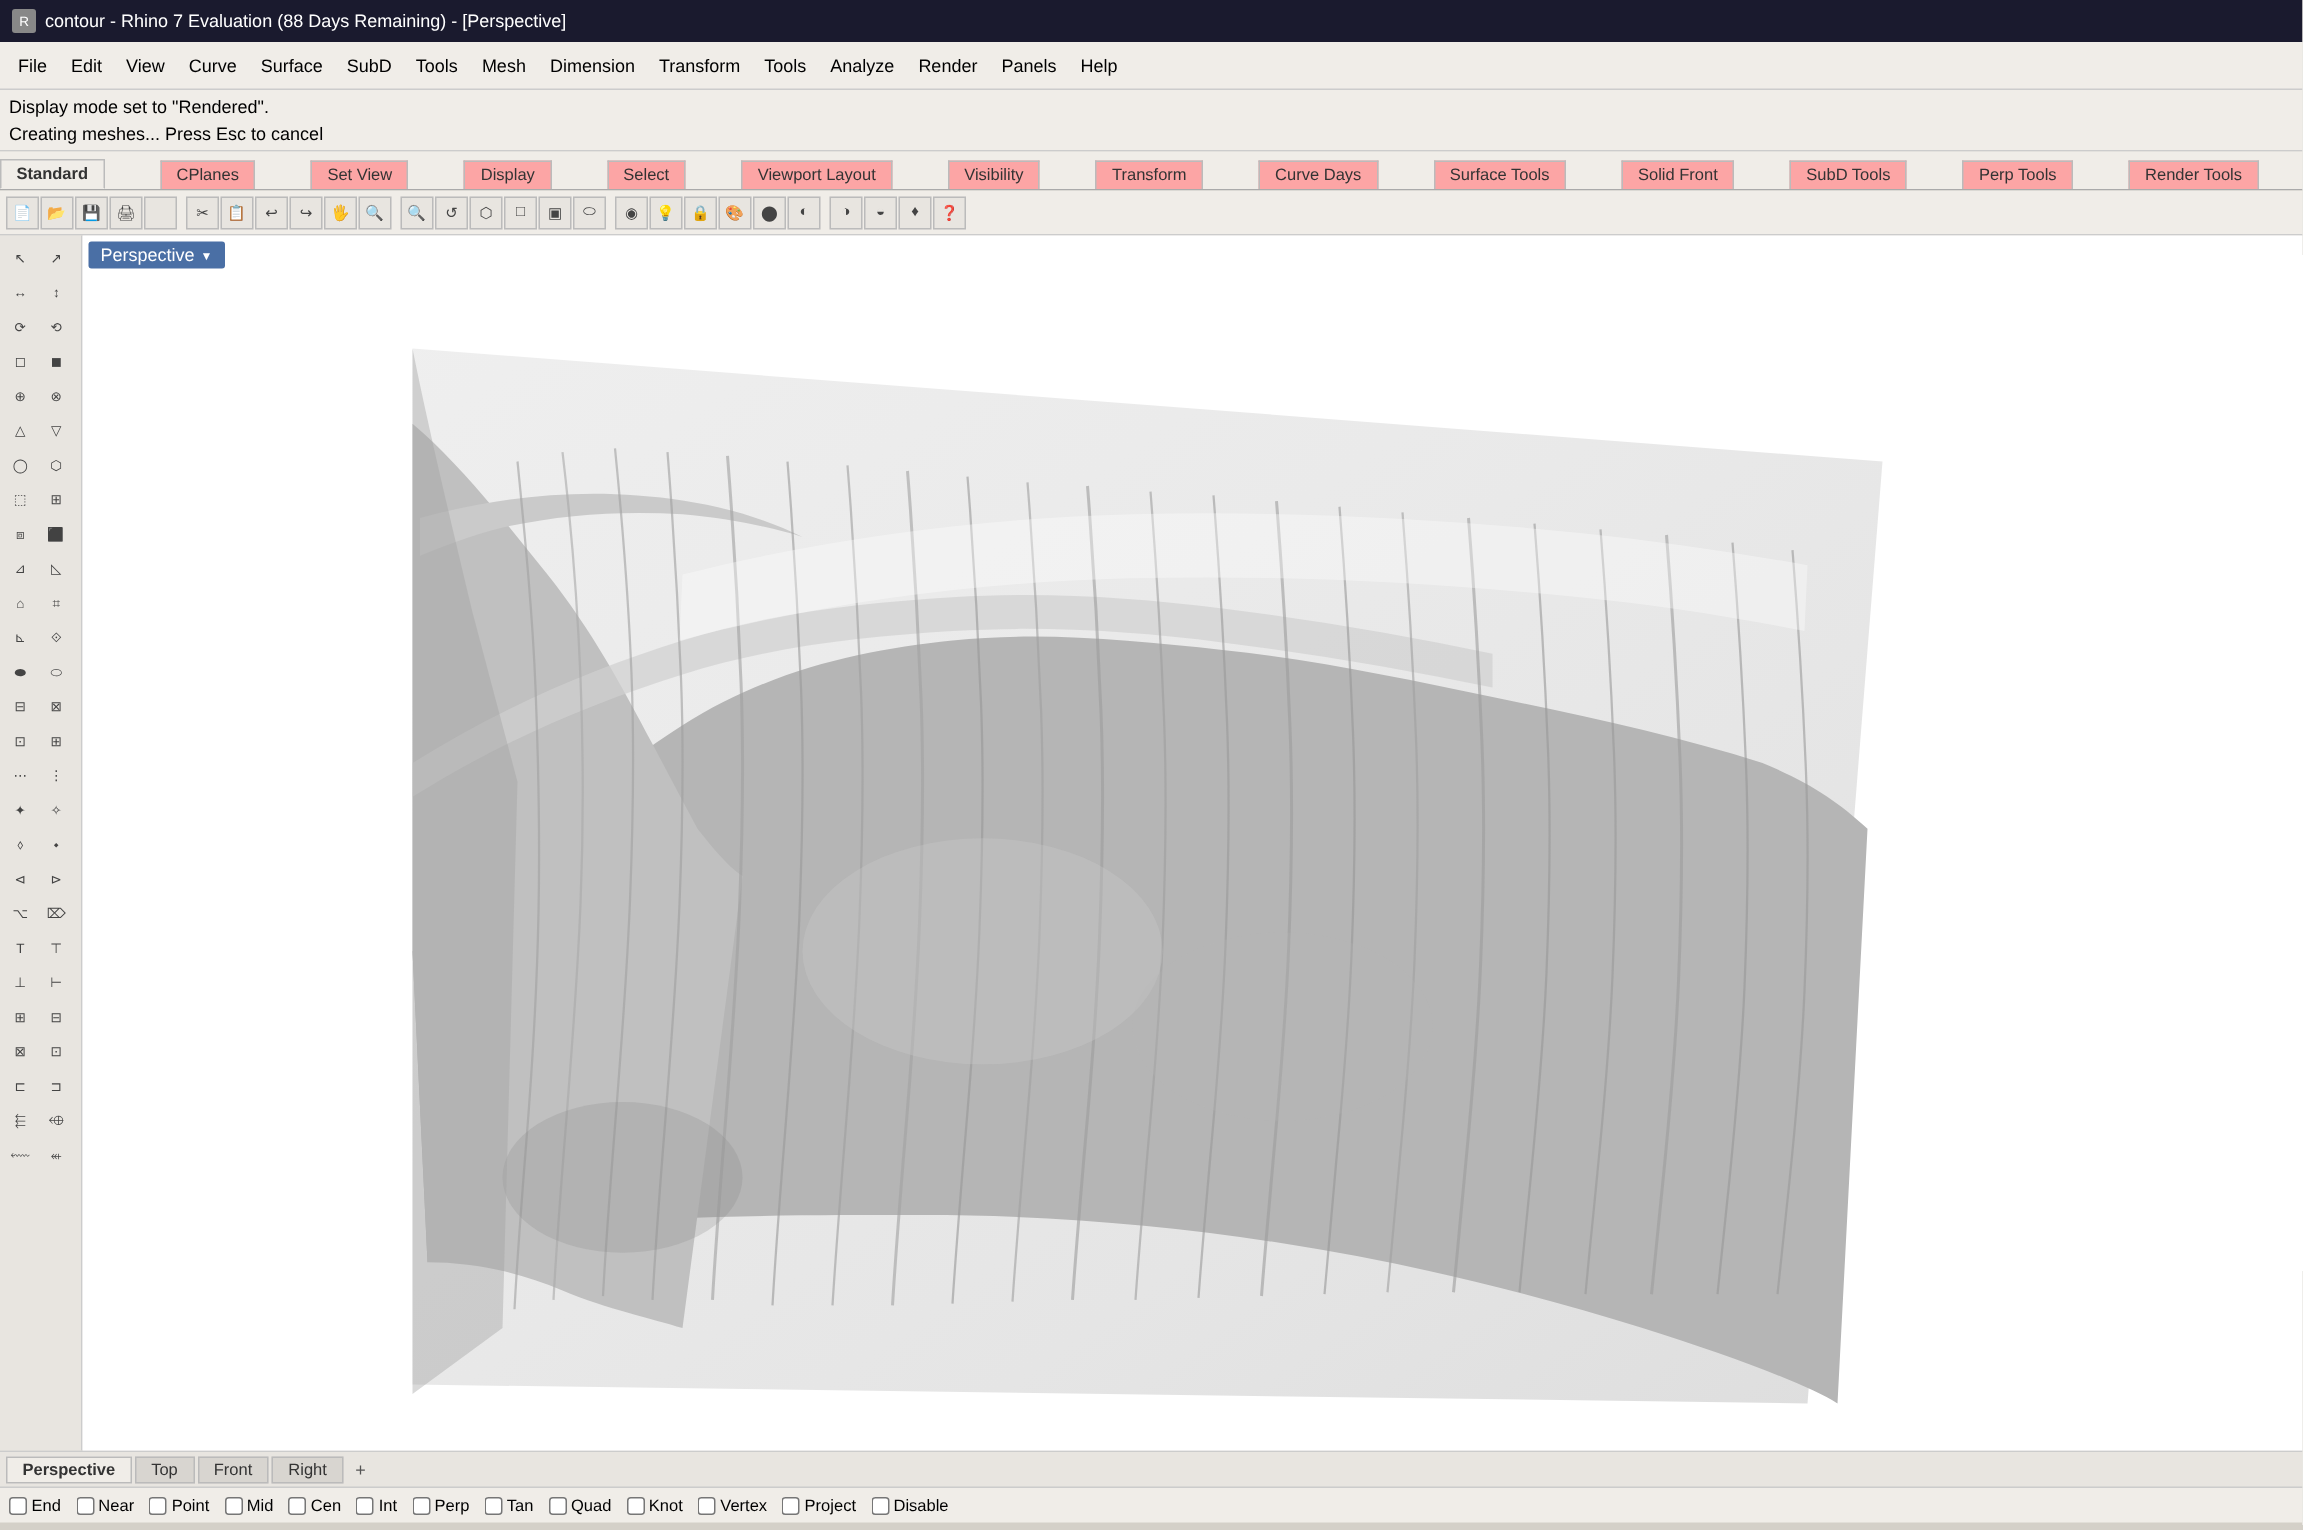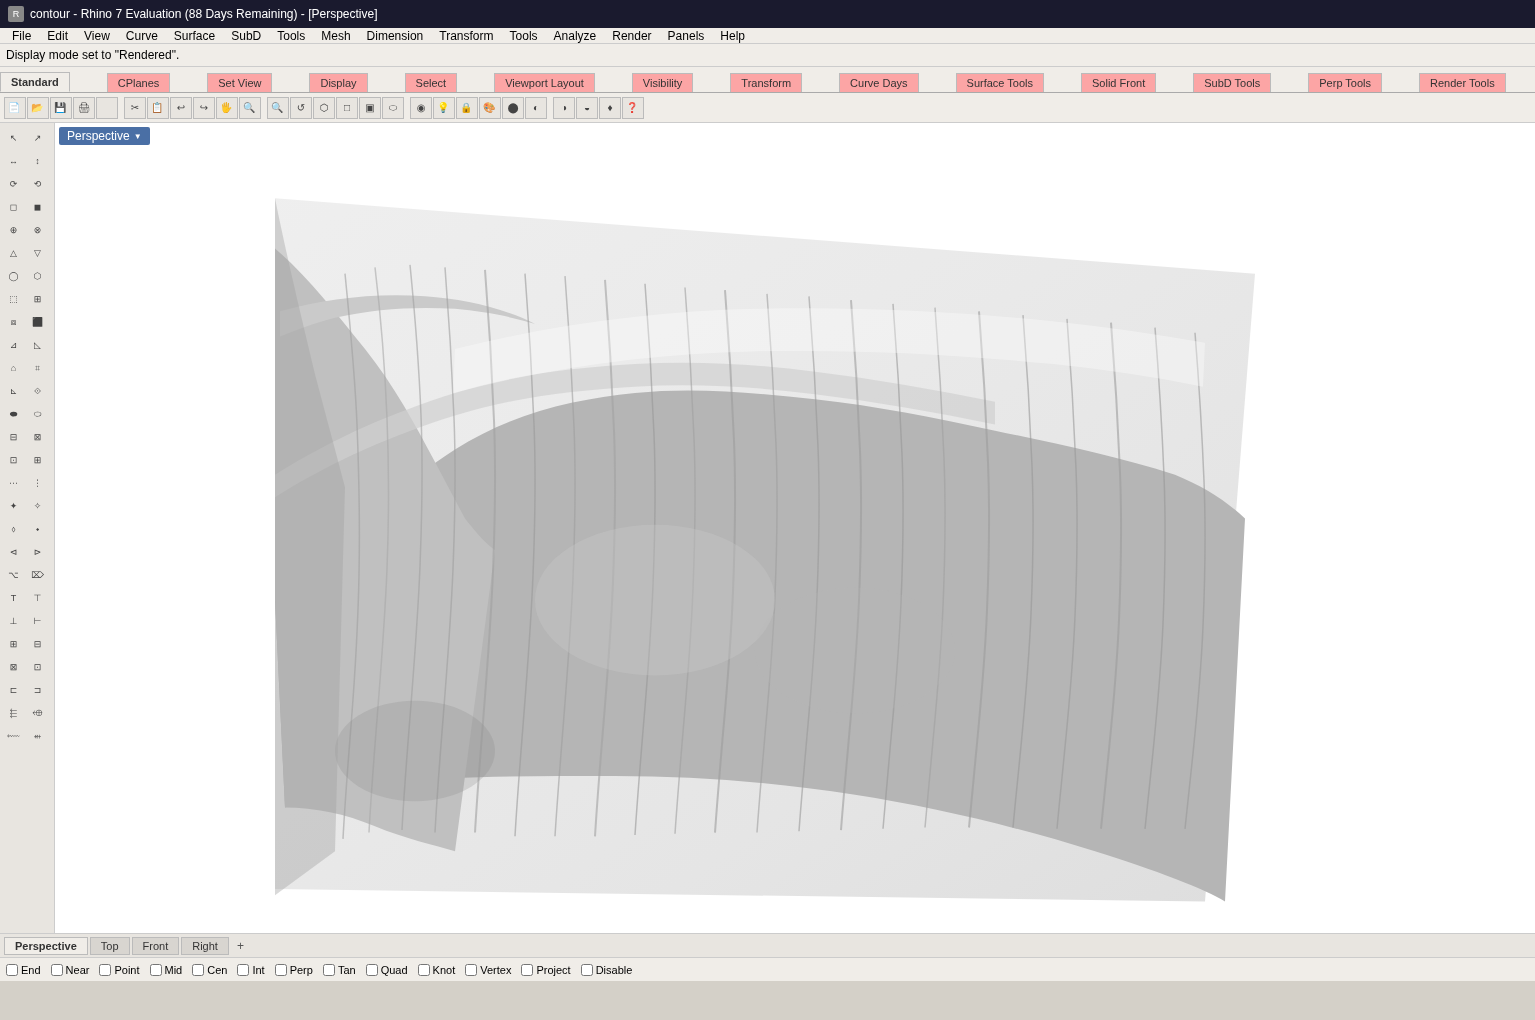--- a/index.html
+++ b/index.html
@@ -20,21 +20,21 @@
       background: #888;
       border-radius: 2px;
       margin-right: 6px;
       display: flex; align-items: center; justify-content: center;
       font-size: 9px; color: white;
     }
 
     
     #menubar {
       background: #f0ede8;
-      height: 16px;
+      height: 32px;
       display: flex;
       align-items: center;
       padding: 0 4px;
       border-bottom: 1px solid #ccc;
     }
     #menubar .menu-item {
       padding: 2px 8px;
       font-size: 12px;
       color: #000;
       cursor: pointer;
@@ -228,20 +228,21 @@
     <span class="menu-item">Transform</span>
     <span class="menu-item">Tools</span>
     <span class="menu-item">Analyze</span>
     <span class="menu-item">Render</span>
     <span class="menu-item">Panels</span>
     <span class="menu-item">Help</span>
   </div>
 
 <div id="statusarea">
   <div>Display mode set to "Rendered".</div>
+  <div>Creating meshes... Press Esc to cancel</div>
 </div>
 
 <div id="toolbar-tabs">
 <div class="toolbar-tab active">Standard</div>
     <div class="toolbar-tab">CPlanes</div>
     <div class="toolbar-tab">Set View</div>
     <div class="toolbar-tab">Display</div>
     <div class="toolbar-tab">Select</div>
     <div class="toolbar-tab">Viewport Layout</div>
     <div class="toolbar-tab">Visibility</div>

